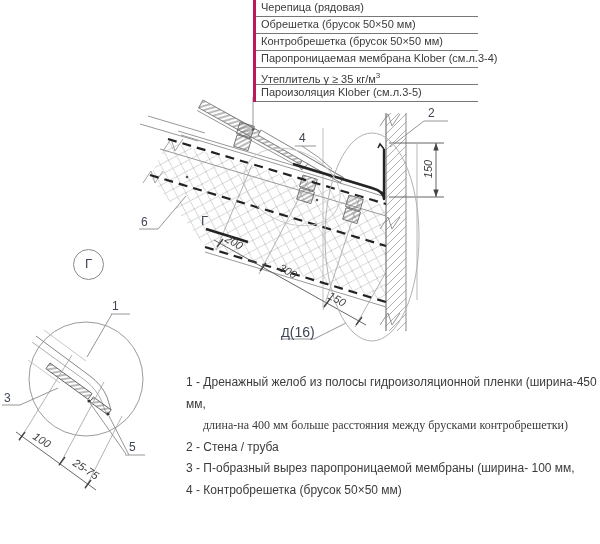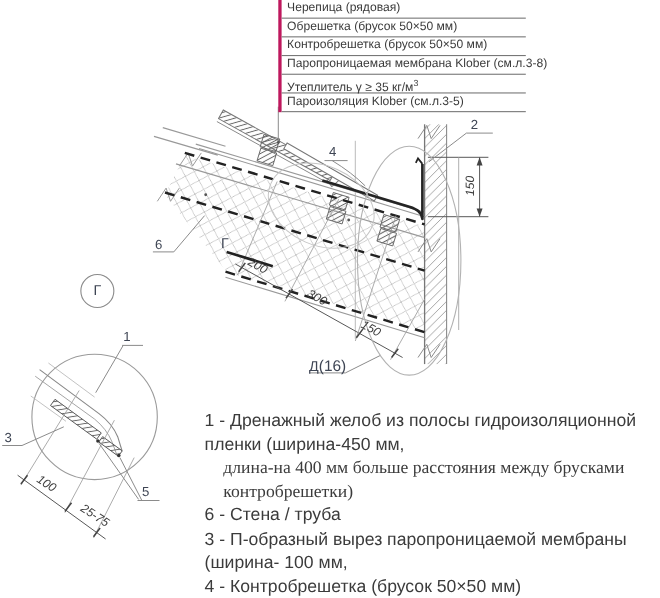--- a/index.html
+++ b/index.html
@@ -5,21 +5,21 @@
   html,body{margin:0;padding:0;background:#fff;}
   body{width:600px;height:544px;font-family:"Liberation Sans",sans-serif;}
   .stage{position:relative;width:600px;height:544px;background:#fff;overflow:hidden;}
   svg.draw{position:absolute;left:0;top:0;}
   
   .mat-table{position:absolute;left:253px;top:0;width:222px;border-left:3px solid #be185d;}
   .mat-row{height:16px;line-height:15px;font-size:11px;color:#3b3b3b;border-bottom:1px solid #777;
            padding-left:5px;white-space:nowrap;overflow:visible;}
   .mat-row sup{font-size:8px;}
   
-  .legend{position:absolute;left:186px;top:372px;width:414px;font-size:16px;line-height:21.5px;color:#3b3b3b;}
+  .legend{position:absolute;left:186px;top:372px;width:414px;font-size:12px;line-height:21.5px;color:#3b3b3b;}
   .legend .indent{padding-left:17px;font-family:Liberation Serif, serif;}
   
   .lbl{position:absolute;font-size:12px;color:#3e4554;white-space:nowrap;}
   .lbl.big{font-size:13px;}
   .lbl .small{font-size:14px;}
   
   .dim{position:absolute;font-size:11px;font-style:italic;color:#3d3d3d;text-align:center;transform-origin:center;}
   
   .circ{position:absolute;left:73px;top:249px;width:29px;height:29px;border:1px solid #8a8a8a;border-radius:50%;
         text-align:center;line-height:28px;font-size:13px;color:#3e4554;}
@@ -184,21 +184,21 @@
         <line x1="126" y1="454" x2="90" y2="403"></line>
         <line x1="129" y1="455" x2="109" y2="416"></line>
       </g>
     </g>
   </svg>
 
   <div class="mat-table">
     <div class="mat-row"><span>Черепица (рядовая)</span></div>
     <div class="mat-row"><span>Обрешетка (брусок 50×50 мм)</span></div>
     <div class="mat-row"><span>Контробрешетка (брусок 50×50 мм)</span></div>
-    <div class="mat-row"><span>Паропроницаемая мембрана Klober (см.л.3-8)</span></div>
+    <div class="mat-row"><span>Паропроницаемая мембрана Klober (см.л.3-4)</span></div>
     <div class="mat-row"><span>Утеплитель γ ≥  35 кг/м</span><sup>3</sup></div>
     <div class="mat-row"><span>Пароизоляция Klober (см.л.3-5)</span></div>
   </div>
 
   <div class="lbl" style="left:428px;top:106px;">2</div>
   <div class="lbl" style="left:299px;top:131px;">4</div>
   <div class="lbl" style="left:141px;top:215px;">6</div>
   <div class="lbl big" style="left:201px;top:213px;">Г</div>
   <div class="lbl big" style="left:281px;top:324px;"><span>Д</span><span class="small">(16)</span></div>
   <div class="circ">Г</div>
@@ -209,19 +209,19 @@
   <div class="dim" style="left:413px;top:163px;width:30px;transform:rotate(-90deg);">150</div>
   <div class="dim" style="left:218px;top:236px;width:32px;transform:rotate(29deg);">200</div>
   <div class="dim" style="left:272px;top:265px;width:32px;transform:rotate(29deg);">300</div>
   <div class="dim" style="left:321px;top:293px;width:32px;transform:rotate(29deg);">150</div>
   <div class="dim" style="left:26px;top:434px;width:32px;transform:rotate(33deg);">100</div>
   <div class="dim" style="left:66px;top:463px;width:40px;transform:rotate(33deg);">25-75</div>
 
   <div class="legend">
     <div>1 - Дренажный желоб из полосы гидроизоляционной пленки (ширина-450 мм,</div>
     <div class="indent">длина-на 400 мм больше расстояния между брусками контробрешетки)</div>
-    <div>6 - Стена / труба</div>
+    <div>2 - Стена / труба</div>
     <div>3 - П-образный вырез паропроницаемой мембраны (ширина- 100 мм,</div>
     <div>4 - Контробрешетка (брусок 50×50 мм)</div>
 
   </div>
 
 </div>
 
 </body></html>

